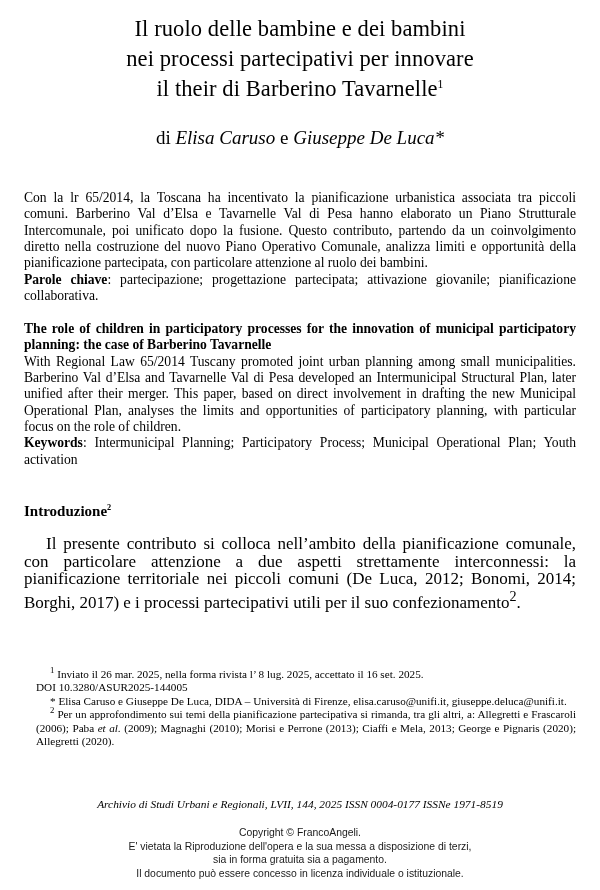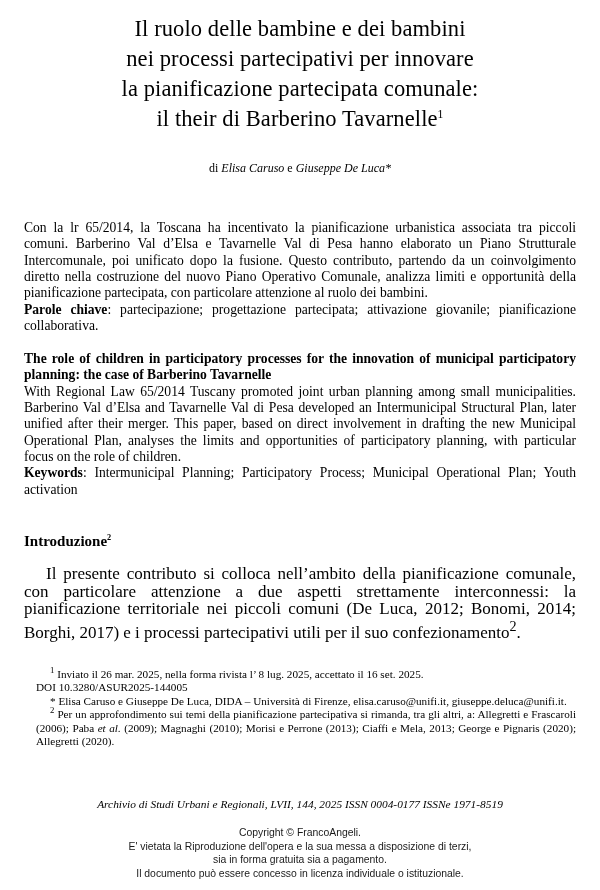--- a/index.html
+++ b/index.html
@@ -36,21 +36,21 @@
     white-space: nowrap;
   }
   .title-line sup {
     font-size: 0.52em;
     vertical-align: super;
     line-height: 0;
   }
 
   .byline {
     text-align: center;
-    font-size: 12px;
+    font-size: 19px;
     margin-top: 24px;
     line-height: 20px;
   }
   .byline i { font-style: italic; }
 
   
   .abstract {
     margin-top: 0;
     font-size: 13.6px;
     line-height: 16.35px;
@@ -133,21 +133,20 @@
   .copyright div { white-space: nowrap; }
 </style>
 </head>
 <body>
 
 <div class="page">
 
   <div class="title-block">
     <div class="title-line">Il ruolo delle bambine e dei bambini</div>
     <div class="title-line">nei processi partecipativi per innovare</div>
-    <div class="title-line">la pianificazione partecipata comunale:</div>
     <div class="title-line"><span>il their di Barberino Tavarnelle</span><sup>1</sup></div>
   </div>
 
   <div class="byline"><span>di </span><i>Elisa Caruso</i><span> e </span><i>Giuseppe De Luca*</i></div>
 
   <div class="abstract abs-it">
     <p>Con la lr 65/2014, la Toscana ha incentivato la pianificazione urbanistica associata tra piccoli comuni. Barberino Val d’Elsa e Tavarnelle Val di Pesa hanno elaborato un Piano Strutturale Intercomunale, poi unificato dopo la fusione. Questo contributo, partendo da un coinvolgimento diretto nella costruzione del nuovo Piano Operativo Comunale, analizza limiti e opportunità della pianificazione partecipata, con particolare attenzione al ruolo dei bambini.</p>
     <p><b class="kw-label">Parole chiave</b><span>: </span><span>partecipazione; progettazione partecipata; attivazione giovanile; pianificazione collaborativa.</span></p>
   </div>
 

